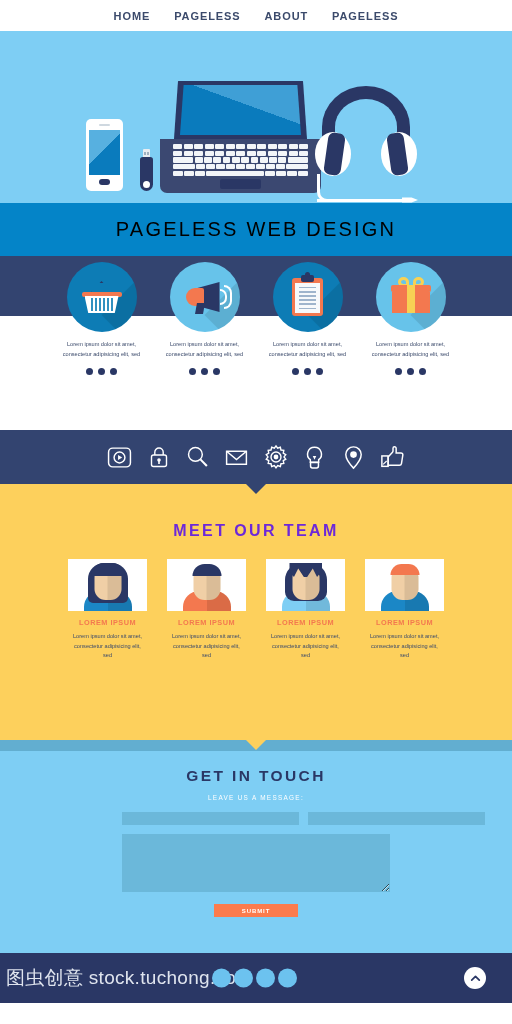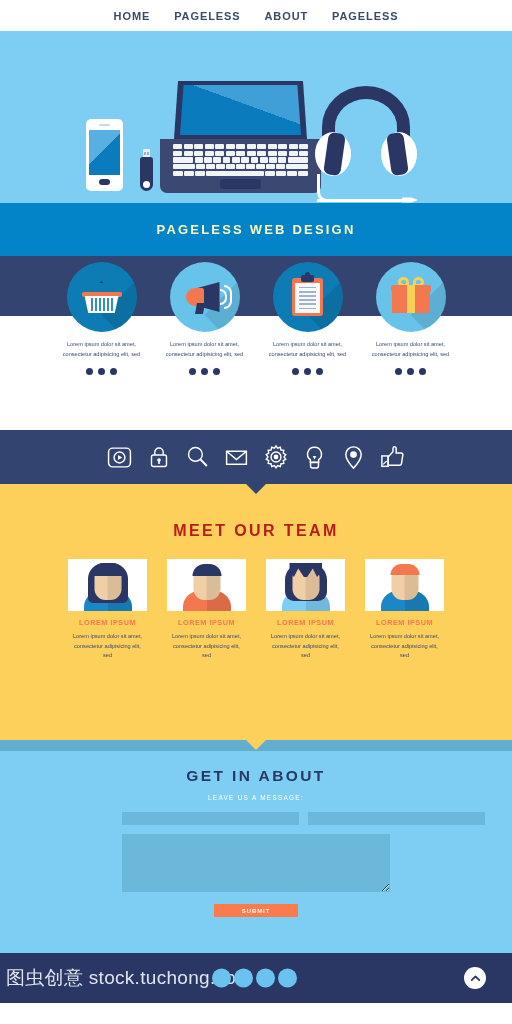--- a/index.html
+++ b/index.html
@@ -127,21 +127,21 @@
     background: #ffffff; clip-path: polygon(0 20%, 60% 20%, 100% 50%, 60% 80%, 0 80%);
   }
 
   
   .banner {
     height: 53px; background: #0484c8;
     display: flex; align-items: center; justify-content: center;
     position: relative;
   }
   .banner-title {
-    color: #fef9c3; font-size: 13px; letter-spacing: 2.2px; font-weight: 700;
+    color: #000000; font-size: 20px; letter-spacing: 2.2px; font-weight: 400;
   }
   .arrow-down {
     position: absolute; left: 50%; bottom: -10px; transform: translateX(-50%);
     width: 0; height: 0; border-left: 11px solid transparent;
     border-right: 11px solid transparent; border-top: 11px solid #0484c8;
   }
 
   
   .features { position: relative; height: 174px; background: #ffffff; }
   .features-bg {
@@ -267,21 +267,21 @@
     width: 0; height: 0; border-left: 11px solid transparent;
     border-right: 11px solid transparent; border-top: 11px solid #334470;
     z-index: 3;
   }
 
   
   .team {
     background: #fdd05c; padding: 38px 0 0; height: 256px; position: relative;
   }
   .team-title {
-    text-align: center; color: #b91c1c; font-size: 16px;
+    text-align: center; color: #6d28d9; font-size: 16px;
     letter-spacing: 2.4px; margin-bottom: 19px;
   }
   .team-row { display: flex; justify-content: center; gap: 20px; }
   .member { width: 79px; text-align: center; }
   .avatar {
     width: 79px; height: 52px; background: #ffffff;
     position: relative; overflow: hidden;
   }
   .av-body {
     position: absolute; left: 50%; bottom: 0; transform: translateX(-50%);
@@ -688,21 +688,21 @@
         <p class="mdesc">Lorem ipsum dolor sit amet, consectetur adipisicing elit, sed</p>
       </div>
 
     </div>
   </section>
 
   <div class="contactband">
     <div class="arrow-down3"></div>
   </div>
   <section class="contact">
-    <h2 class="contact-title">GET IN ABOUT</h2>
+    <h2 class="contact-title">GET IN TOUCH</h2>
     <div class="contact-sub">LEAVE US A MESSAGE:</div>
     <div class="form">
       <div class="form-row">
         <input class="finput" type="text" placeholder="" style="">
         <input class="finput" type="text" placeholder="" style="">
       </div>
       <textarea class="ftext" placeholder="" style=""></textarea>
       <button class="submit">SUBMIT</button>
     </div>
   </section>

